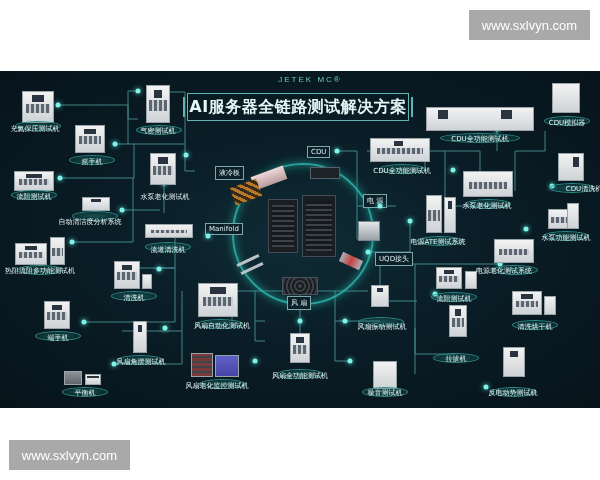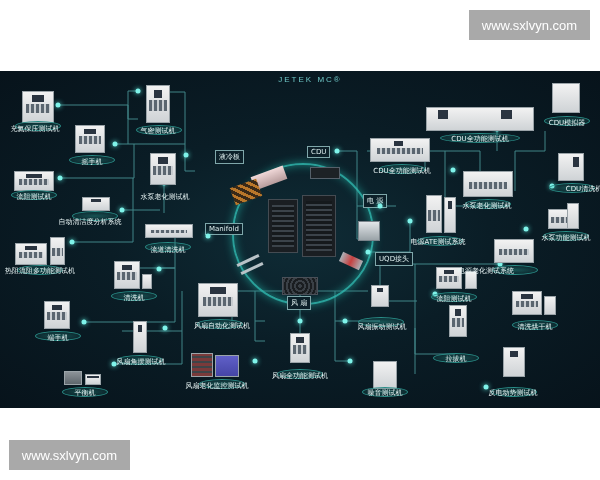--- a/index.html
+++ b/index.html
@@ -74,34 +74,37 @@
       <polyline points="338,80 357,80 357,99"></polyline>
       <polyline points="367,80 480,80 480,120 490,120"></polyline>
       <polyline points="445,80 445,135 510,135"></polyline>
       <polyline points="480,58 497,58 497,80"></polyline>
       <polyline points="515,120 515,80 545,80 545,60"></polyline>
       <polyline points="425,98 425,80"></polyline>
     </g>
   </svg>
 
   <div class="brand">JETEK MC®</div>
+  <div class="title-box">
+    <div class="title">AI服务器全链路测试解决方案</div>
+  </div>
 
   <div class="ring"></div>
   <div class="rack" style="left:268px; top:128px; width:30px; height:54px;"></div>
   <div class="rack" style="left:302px; top:124px; width:34px; height:62px;"></div>
   <div class="part" style="left:252px; top:100px; width:34px; height:14px; background:linear-gradient(#f0d8d8,#b79c9c); transform:rotate(-20deg);"></div>
   <div class="part" style="left:232px; top:112px; width:28px; height:18px; background:repeating-linear-gradient(45deg,#b9772a 0 3px,#3a2a18 3px 6px); transform:rotate(-20deg);"></div>
   <div class="part" style="left:310px; top:96px; width:30px; height:12px; background:#1d2226; border:1px solid #55606a;"></div>
   <div class="part" style="left:358px; top:150px; width:22px; height:20px; background:linear-gradient(#e2e6e9,#9aa3a8); border:1px solid #7a848b;"></div>
   <div class="part" style="left:236px; top:188px; width:24px; height:3px; background:#b9c2c7; transform:rotate(-25deg);"></div>
   <div class="part" style="left:240px; top:196px; width:24px; height:3px; background:#b9c2c7; transform:rotate(-25deg);"></div>
   <div class="part" style="left:282px; top:206px; width:36px; height:18px; background:repeating-radial-gradient(circle,#3a4046 0 2px,#1a1d20 2px 4px); border:1px solid #4a5058;"></div>
   <div class="part" style="left:340px; top:185px; width:22px; height:10px; background:linear-gradient(90deg,#aab2b8,#c64040,#aab2b8); transform:rotate(25deg);"></div>
 
-  <div class="cat" style="left:215px; top:79px;">液冷板</div>
+  <div class="cat" style="left:215px; top:95px;">液冷板</div>
   <div class="cat" style="left:307px; top:75px;">CDU</div>
   <div class="cat" style="left:363px; top:123px;">电 源</div>
   <div class="cat" style="left:205px; top:152px;">Manifold</div>
   <div class="cat" style="left:375px; top:181px;">UQD接头</div>
   <div class="cat" style="left:287px; top:225px;">风 扇</div>
 
   <div class="dot" style="left:58px; top:34px;"></div>
   <div class="dot" style="left:138px; top:20px;"></div>
   <div class="dot" style="left:115px; top:73px;"></div>
   <div class="dot" style="left:60px; top:107px;"></div>
@@ -294,21 +297,21 @@
       </div>
     <div class="machine" style="left:544px; top:225px; width:12px; height:19px;"></div>
     <div class="glow" style="left:535px; top:249px;"></div>
     <div class="label" style="left:535px; top:251px;">清洗烘干机</div>
   </div>
   <div class="node">
     <div class="machine" style="left:494px; top:168px; width:40px; height:24px;">
         <div class="grid"></div>
       </div>
     <div class="glow" style="left:515px; top:194px;"></div>
-    <div class="label" style="left:486px; top:195px;">电源老化测试系统</div>
+    <div class="label" style="left:504px; top:195px;">电源老化测试系统</div>
   </div>
   <div class="node">
     <div class="machine" style="left:426px; top:124px; width:16px; height:38px;">
         <div class="grid"></div>
       </div>
     <div class="machine" style="left:444px; top:126px; width:12px; height:36px;">
         <div class="scr"></div>
       </div>
     <div class="glow" style="left:440px; top:165px;"></div>
     <div class="label" style="left:438px; top:166px;">电源ATE测试系统</div>

